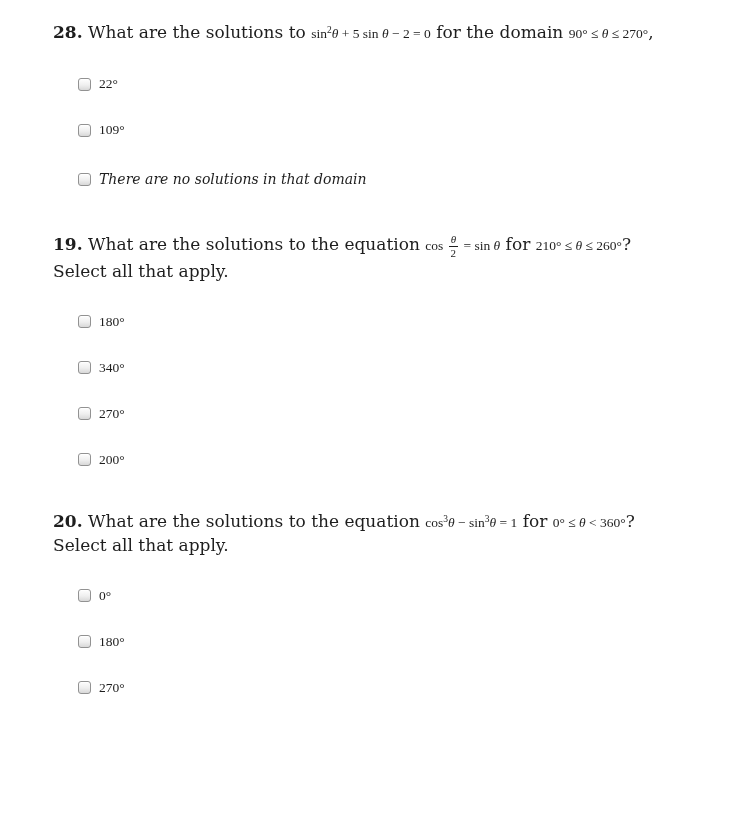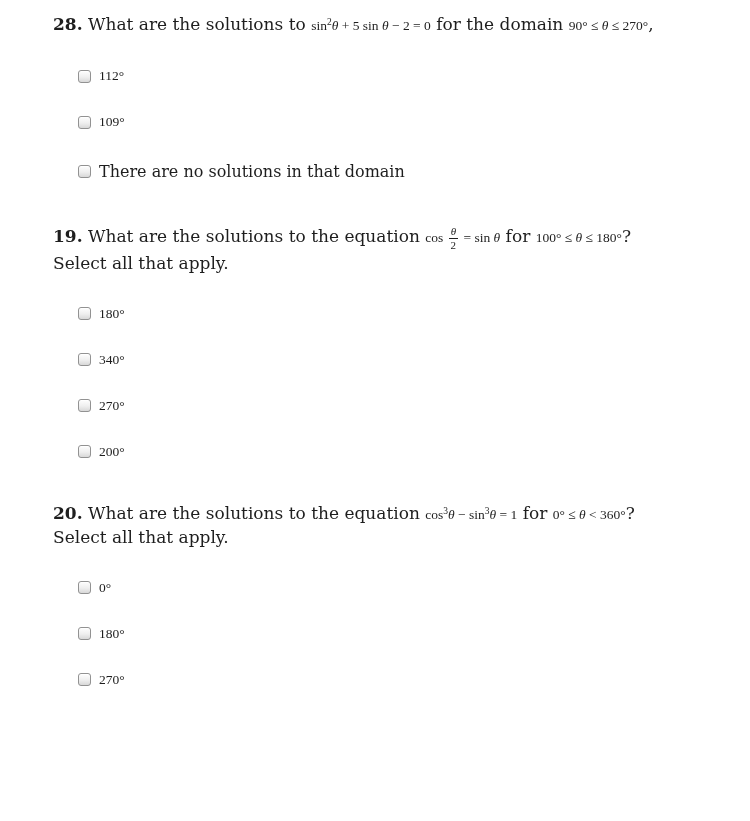--- a/index.html
+++ b/index.html
@@ -5,21 +5,21 @@
   * { box-sizing: border-box; }
   html, body { margin: 0; padding: 0; }
   body {
     width: 750px;
     height: 821px;
     background: #ffffff;
     color: #1e1e1e;
     font-family: "DejaVu Serif", serif;
     overflow: hidden;
   }
-  .page { padding: 13px 30px 0 53px; }
+  .page { padding: 21px 30px 0 53px; }
 
   .question { margin-bottom: 42px; }
   .q-line { font-size: 17px; line-height: 23px; white-space: nowrap; }
   .q-num { font-weight: 700; }
 
   .math {
     font-family: "Liberation Serif", serif;
     font-size: 13.5px;
     white-space: nowrap;
   }
@@ -46,53 +46,53 @@
     width: 13px;
     height: 13px;
     border: 1px solid #929292;
     border-radius: 3px;
     background: linear-gradient(180deg, #fefefe 0%, #efefef 55%, #d8d8d8 100%);
     box-shadow: inset 0 1px 0 rgba(255,255,255,0.9);
     margin-right: 8px;
   }
 
   .opt-label.math-label { font-family: "Liberation Serif", serif; font-size: 13.5px; }
-  .opt-label.text-label { font-size: 16px; line-height: 23px; }
+  .opt-label.text-label { font-size: 14px; line-height: 23px; font-style: italic; }
 </style>
 </head>
 <body>
 
 <div class="page">
 
   <section class="question">
     <div class="q-line">
       <span class="q-num">28.</span>
       <span>What are the solutions to </span><span class="math"><span>sin</span><sup>2</sup><i>θ</i><span> + 5 sin </span><i>θ</i><span> − 2 = 0</span></span><span> for the domain </span><span class="math"><span>90° ≤ </span><i>θ</i><span> ≤ 270°</span></span><span>,</span>
     </div>
 
     <div class="options">
       <div class="option">
         <span class="checkbox"></span>
-        <span class="opt-label math-label">112°</span>
+        <span class="opt-label math-label">22°</span>
       </div>
       <div class="option">
         <span class="checkbox"></span>
         <span class="opt-label math-label">109°</span>
       </div>
       <div class="option">
         <span class="checkbox"></span>
         <span class="opt-label text-label">There are no solutions in that domain</span>
       </div>
     </div>
   </section>
 
   <section class="question">
     <div class="q-line">
       <span class="q-num">19.</span>
-      <span>What are the solutions to the equation </span><span class="math"><span>cos </span><span class="frac"><span class="num">θ</span><span class="den">2</span></span><span> = sin </span><i>θ</i></span><span> for </span><span class="math"><span>100° ≤ </span><i>θ</i><span> ≤ 180°</span></span><span>?</span>
+      <span>What are the solutions to the equation </span><span class="math"><span>cos </span><span class="frac"><span class="num">θ</span><span class="den">2</span></span><span> = sin </span><i>θ</i></span><span> for </span><span class="math"><span>210° ≤ </span><i>θ</i><span> ≤ 260°</span></span><span>?</span>
     </div>
     <div class="q-line">Select all that apply.</div>
 
     <div class="options">
       <div class="option">
         <span class="checkbox"></span>
         <span class="opt-label math-label">180°</span>
       </div>
       <div class="option">
         <span class="checkbox"></span>

